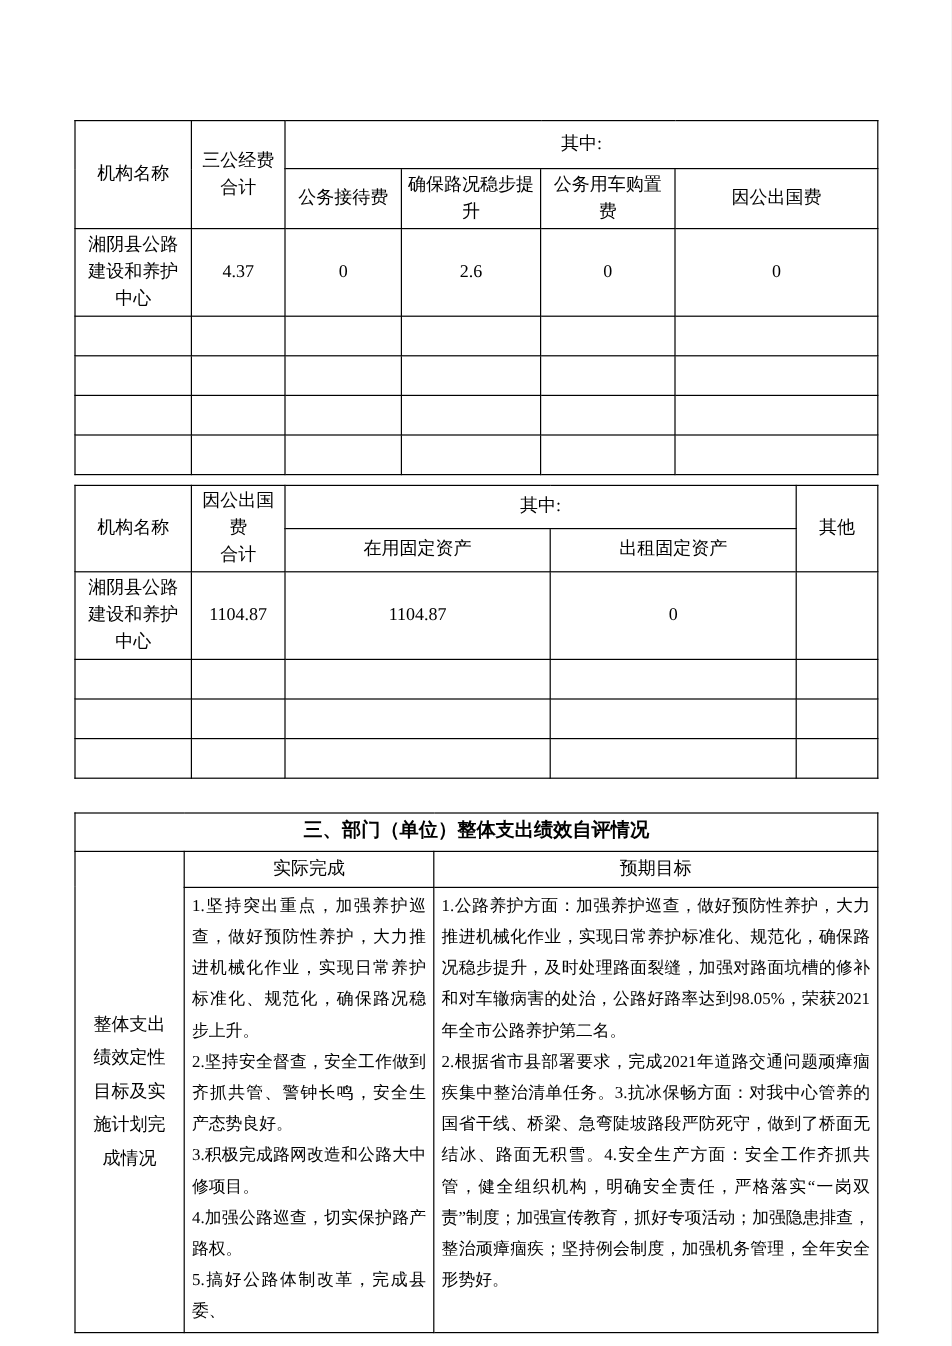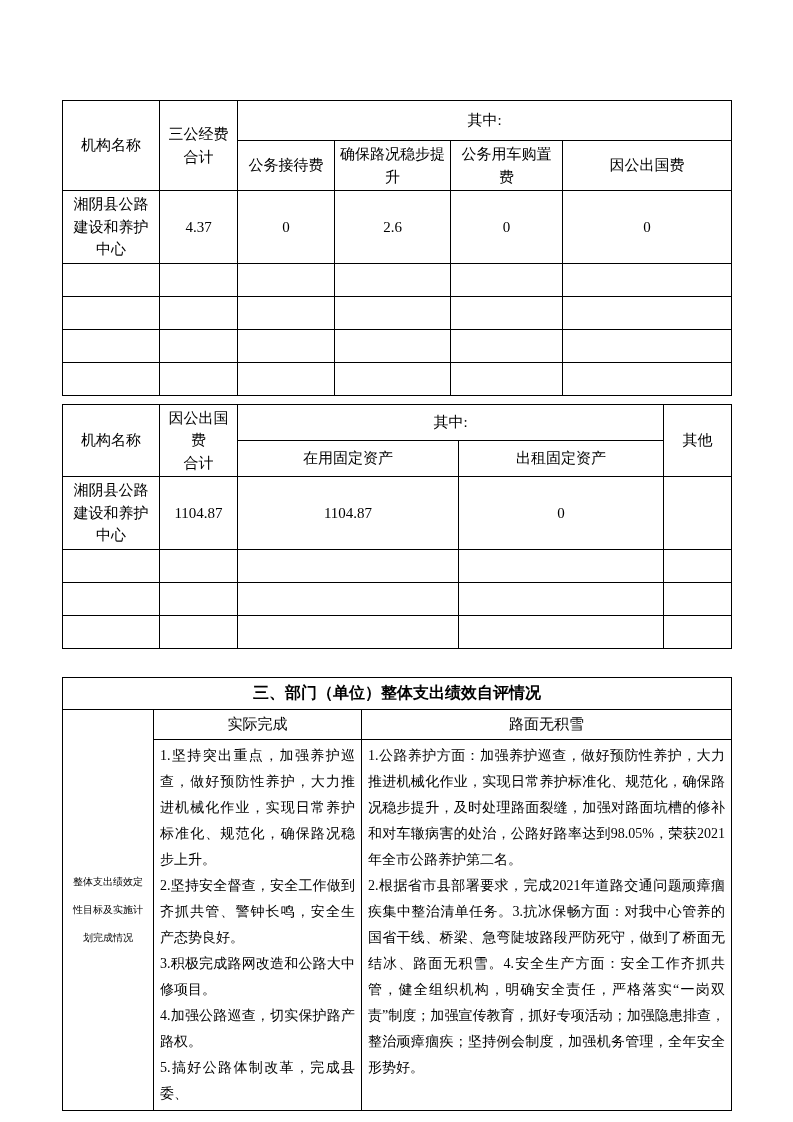--- a/index.html
+++ b/index.html
@@ -55,21 +55,21 @@
   .t3 .content-row { height: 352px; margin-top: 13px; }
   .t3 .content-cell {
     vertical-align: top;
     text-align: justify;
     font-size: 14px;
     line-height: 26px;
     padding: 3px 6px;
     white-space: pre-line;
   }
   .t3 .side-label {
-    font-size: 10px;
+    font-size: 15px;
     line-height: 28px;
     padding: 2px 8px;
   }
 </style>
 </head>
 <body>
 
 <div class="page">
 
   <table class="t1">
@@ -194,21 +194,21 @@
         <col style="width:208px">
         <col style="width:370px">
     </colgroup>
     <tbody>
         <tr class="title-row">
       <td colspan="3">三、部门（单位）整体支出绩效自评情况</td>
     </tr>
     <tr class="hrow">
       <td rowspan="2" class="side-label">整体支出绩效定性目标及实施计划完成情况</td>
       <td>实际完成</td>
-      <td>路面无积雪</td>
+      <td>预期目标</td>
     </tr>
     <tr class="content-row">
       <td class="content-cell">1.坚持突出重点，加强养护巡查，做好预防性养护，大力推进机械化作业，实现日常养护标准化、规范化，确保路况稳步上升。
 2.坚持安全督查，安全工作做到齐抓共管、警钟长鸣，安全生产态势良好。
 3.积极完成路网改造和公路大中修项目。
 4.加强公路巡查，切实保护路产路权。
 5.搞好公路体制改革，完成县委、</td>
       <td class="content-cell">1.公路养护方面：加强养护巡查，做好预防性养护，大力推进机械化作业，实现日常养护标准化、规范化，确保路况稳步提升，及时处理路面裂缝，加强对路面坑槽的修补和对车辙病害的处治，公路好路率达到98.05%，荣获2021年全市公路养护第二名。
 2.根据省市县部署要求，完成2021年道路交通问题顽瘴痼疾集中整治清单任务。3.抗冰保畅方面：对我中心管养的国省干线、桥梁、急弯陡坡路段严防死守，做到了桥面无结冰、路面无积雪。4.安全生产方面：安全工作齐抓共管，健全组织机构，明确安全责任，严格落实“一岗双责”制度；加强宣传教育，抓好专项活动；加强隐患排查，整治顽瘴痼疾；坚持例会制度，加强机务管理，全年安全形势好。</td>
     </tr>

